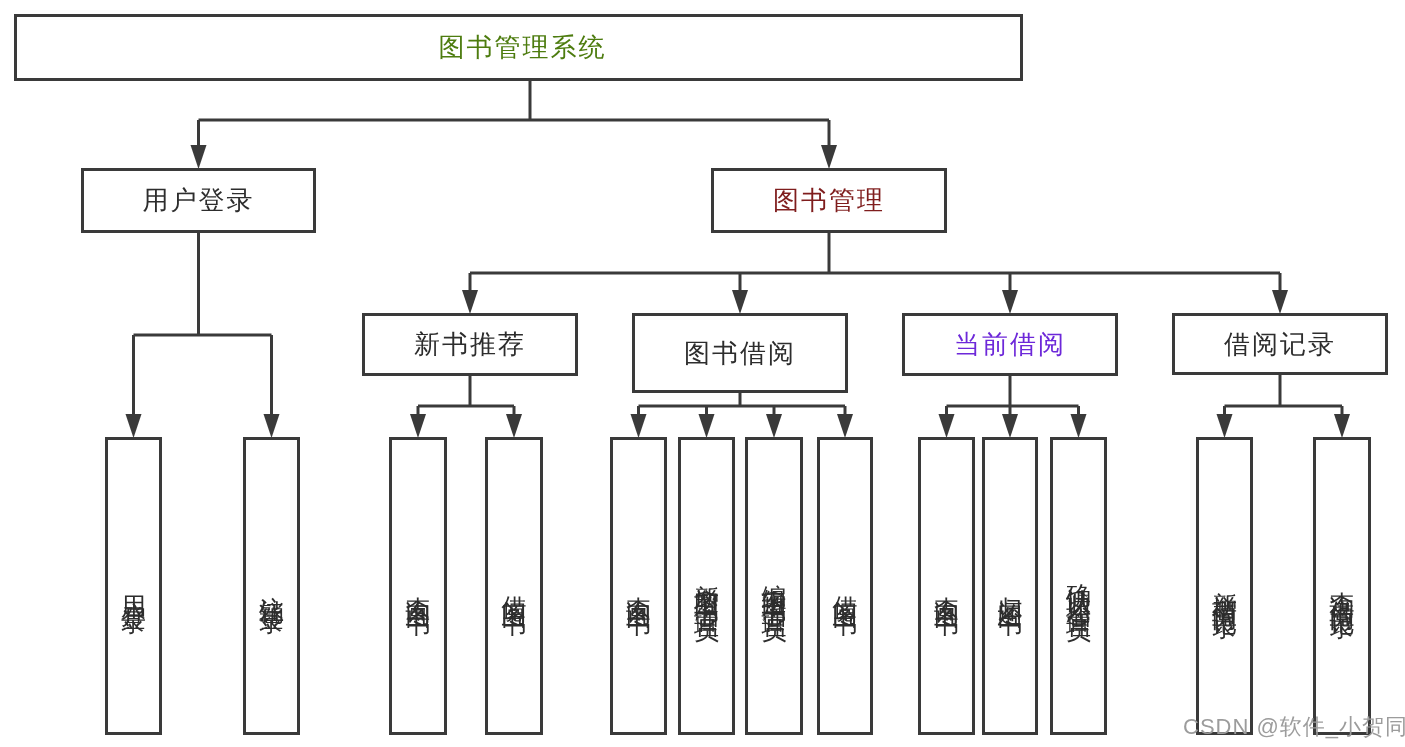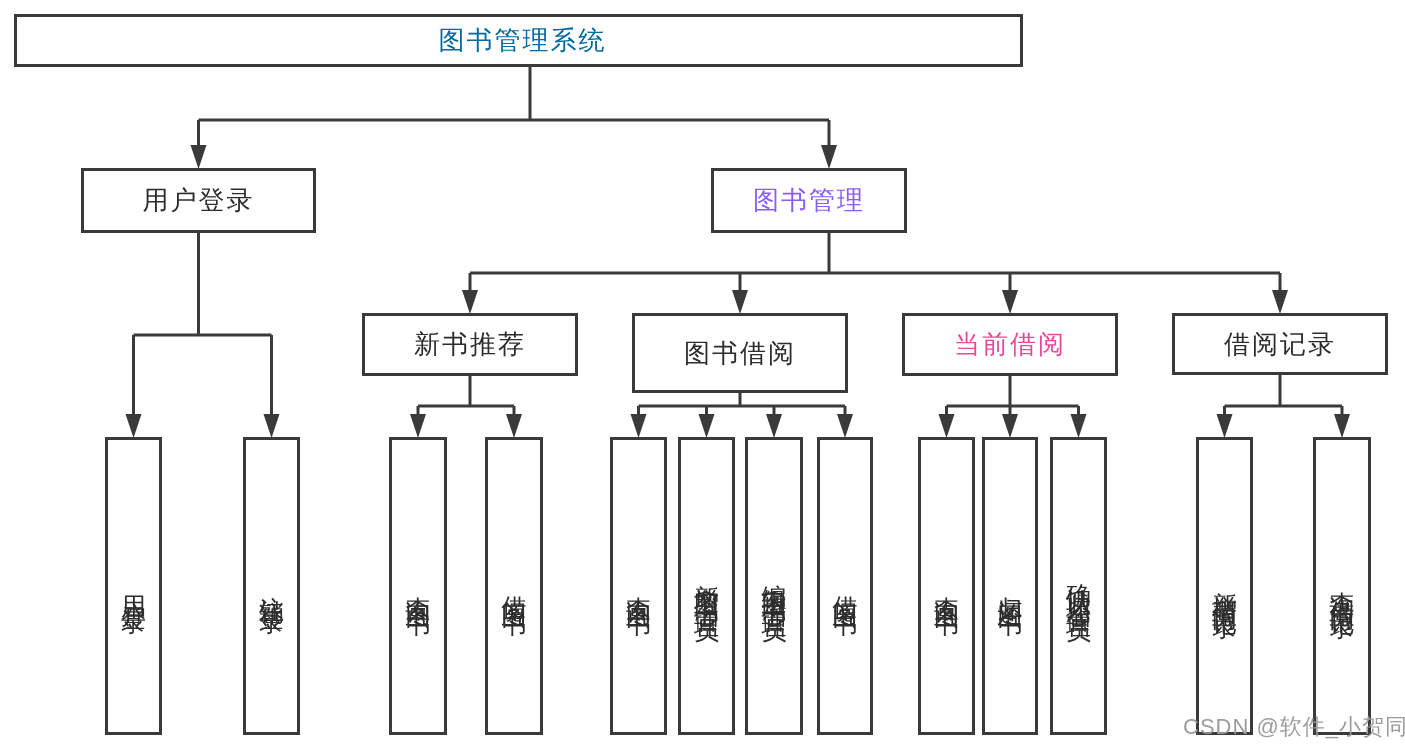--- a/index.html
+++ b/index.html
@@ -103,28 +103,28 @@
       <line x1="1078.5" y1="406" x2="1078.5" y2="417" stroke="#3a3a3a" stroke-width="3"></line>
       <polygon points="1070.5,414 1086.5,414 1078.5,438" fill="#3a3a3a"></polygon>
       <line x1="1280" y1="375" x2="1280" y2="406" stroke="#3a3a3a" stroke-width="3"></line>
       <line x1="1224.5" y1="406" x2="1342" y2="406" stroke="#3a3a3a" stroke-width="3"></line>
       <line x1="1224.5" y1="406" x2="1224.5" y2="417" stroke="#3a3a3a" stroke-width="3"></line>
       <polygon points="1216.5,414 1232.5,414 1224.5,438" fill="#3a3a3a"></polygon>
       <line x1="1342" y1="406" x2="1342" y2="417" stroke="#3a3a3a" stroke-width="3"></line>
       <polygon points="1334,414 1350,414 1342,438" fill="#3a3a3a"></polygon>
     </svg>
   <div id="nodes">
-      <div class="node h" style="left: 14px; top: 14px; width: 1009px; height: 53px; border-color: rgb(58, 58, 58); color: #0369a1; padding-left: 8px;">图书管理系统</div>
+      <div class="node h" style="left: 14px; top: 14px; width: 1009px; height: 67px; border-color: rgb(58, 58, 58); color: #4d7c0f; padding-left: 8px;">图书管理系统</div>
       <div class="node h" style="left: 81px; top: 168px; width: 235px; height: 65px; border-color: rgb(58, 58, 58); color: rgb(45, 45, 45);">用户登录</div>
-      <div class="node h" style="left: 711px; top: 168px; width: 196px; height: 65px; border-color: rgb(58, 58, 58); color: #8b5cf6;">图书管理</div>
+      <div class="node h" style="left: 711px; top: 168px; width: 236px; height: 65px; border-color: rgb(58, 58, 58); color: #7f1d1d;">图书管理</div>
       <div class="node v" style="left: 105px; top: 437px; width: 57px; height: 298px; border-color: rgb(58, 58, 58); color: rgb(45, 45, 45);">用户登录</div>
       <div class="node v" style="left: 243px; top: 437px; width: 57px; height: 298px; border-color: rgb(58, 58, 58); color: rgb(45, 45, 45);">注销登录</div>
       <div class="node h" style="left: 362px; top: 313px; width: 216px; height: 63px; border-color: rgb(58, 58, 58); color: rgb(45, 45, 45);">新书推荐</div>
       <div class="node h" style="left: 632px; top: 313px; width: 216px; height: 80px; border-color: rgb(58, 58, 58); color: rgb(45, 45, 45);">图书借阅</div>
-      <div class="node h" style="left: 902px; top: 313px; width: 216px; height: 63px; border-color: rgb(58, 58, 58); color: #ec4899;">当前借阅</div>
+      <div class="node h" style="left: 902px; top: 313px; width: 216px; height: 63px; border-color: rgb(58, 58, 58); color: #6d28d9;">当前借阅</div>
       <div class="node h" style="left: 1172px; top: 313px; width: 216px; height: 62px; border-color: rgb(58, 58, 58); color: rgb(45, 45, 45);">借阅记录</div>
       <div class="node v" style="left: 389px; top: 437px; width: 58px; height: 298px; border-color: rgb(58, 58, 58); color: rgb(45, 45, 45);">查询图书</div>
       <div class="node v" style="left: 485px; top: 437px; width: 58px; height: 298px; border-color: rgb(58, 58, 58); color: rgb(45, 45, 45);">借阅图书</div>
       <div class="node v" style="left: 610px; top: 437px; width: 57px; height: 298px; border-color: rgb(58, 58, 58); color: rgb(45, 45, 45);">查询图书</div>
       <div class="node v" style="left: 678px; top: 437px; width: 57px; height: 298px; border-color: rgb(58, 58, 58); color: rgb(45, 45, 45);">新增图书（管理员）</div>
       <div class="node v" style="left: 745px; top: 437px; width: 58px; height: 298px; border-color: rgb(58, 58, 58); color: rgb(45, 45, 45);">编辑图书（管理员）</div>
       <div class="node v" style="left: 817px; top: 437px; width: 56px; height: 298px; border-color: rgb(58, 58, 58); color: rgb(45, 45, 45);">借阅图书</div>
       <div class="node v" style="left: 918px; top: 437px; width: 57px; height: 298px; border-color: rgb(58, 58, 58); color: rgb(45, 45, 45);">查询图书</div>
       <div class="node v" style="left: 982px; top: 437px; width: 56px; height: 298px; border-color: rgb(58, 58, 58); color: rgb(45, 45, 45);">归还图书</div>
       <div class="node v" style="left: 1050px; top: 437px; width: 57px; height: 298px; border-color: rgb(58, 58, 58); color: rgb(45, 45, 45);">确认归还（管理员）</div>

